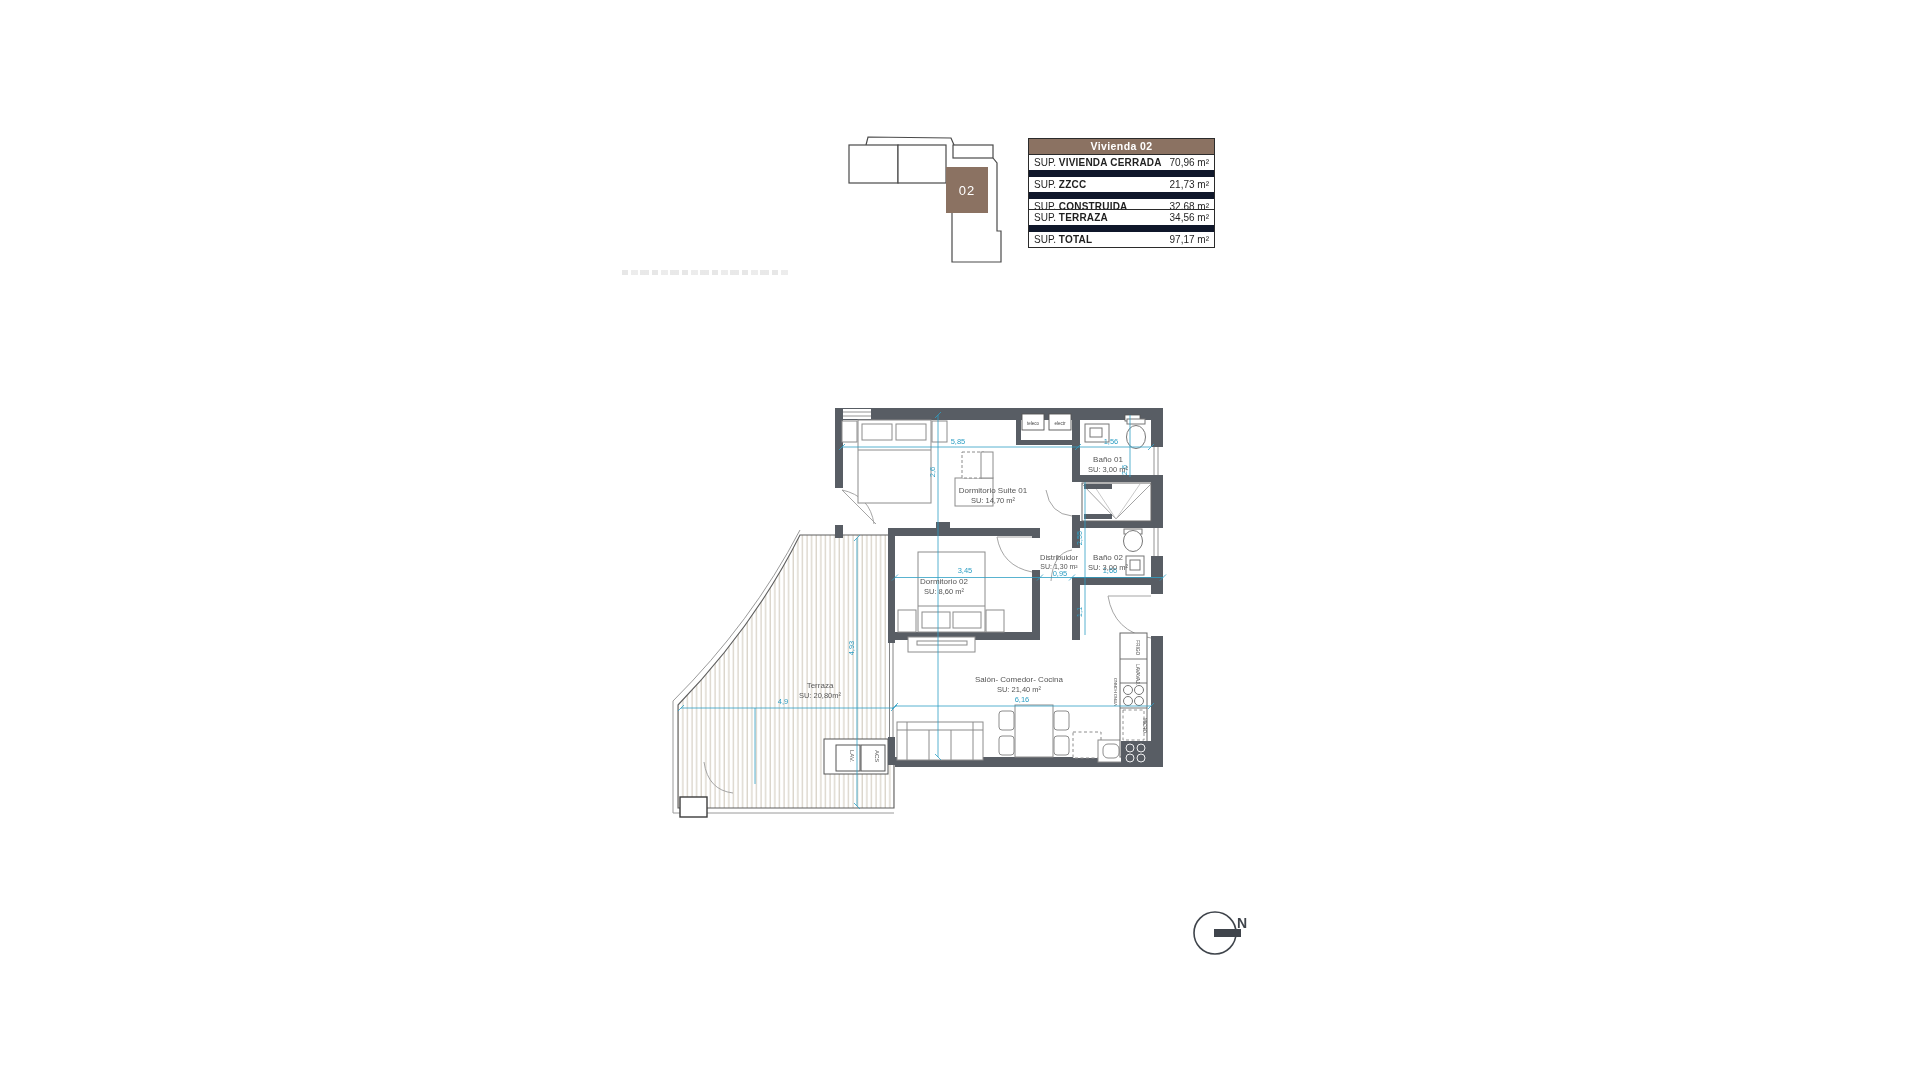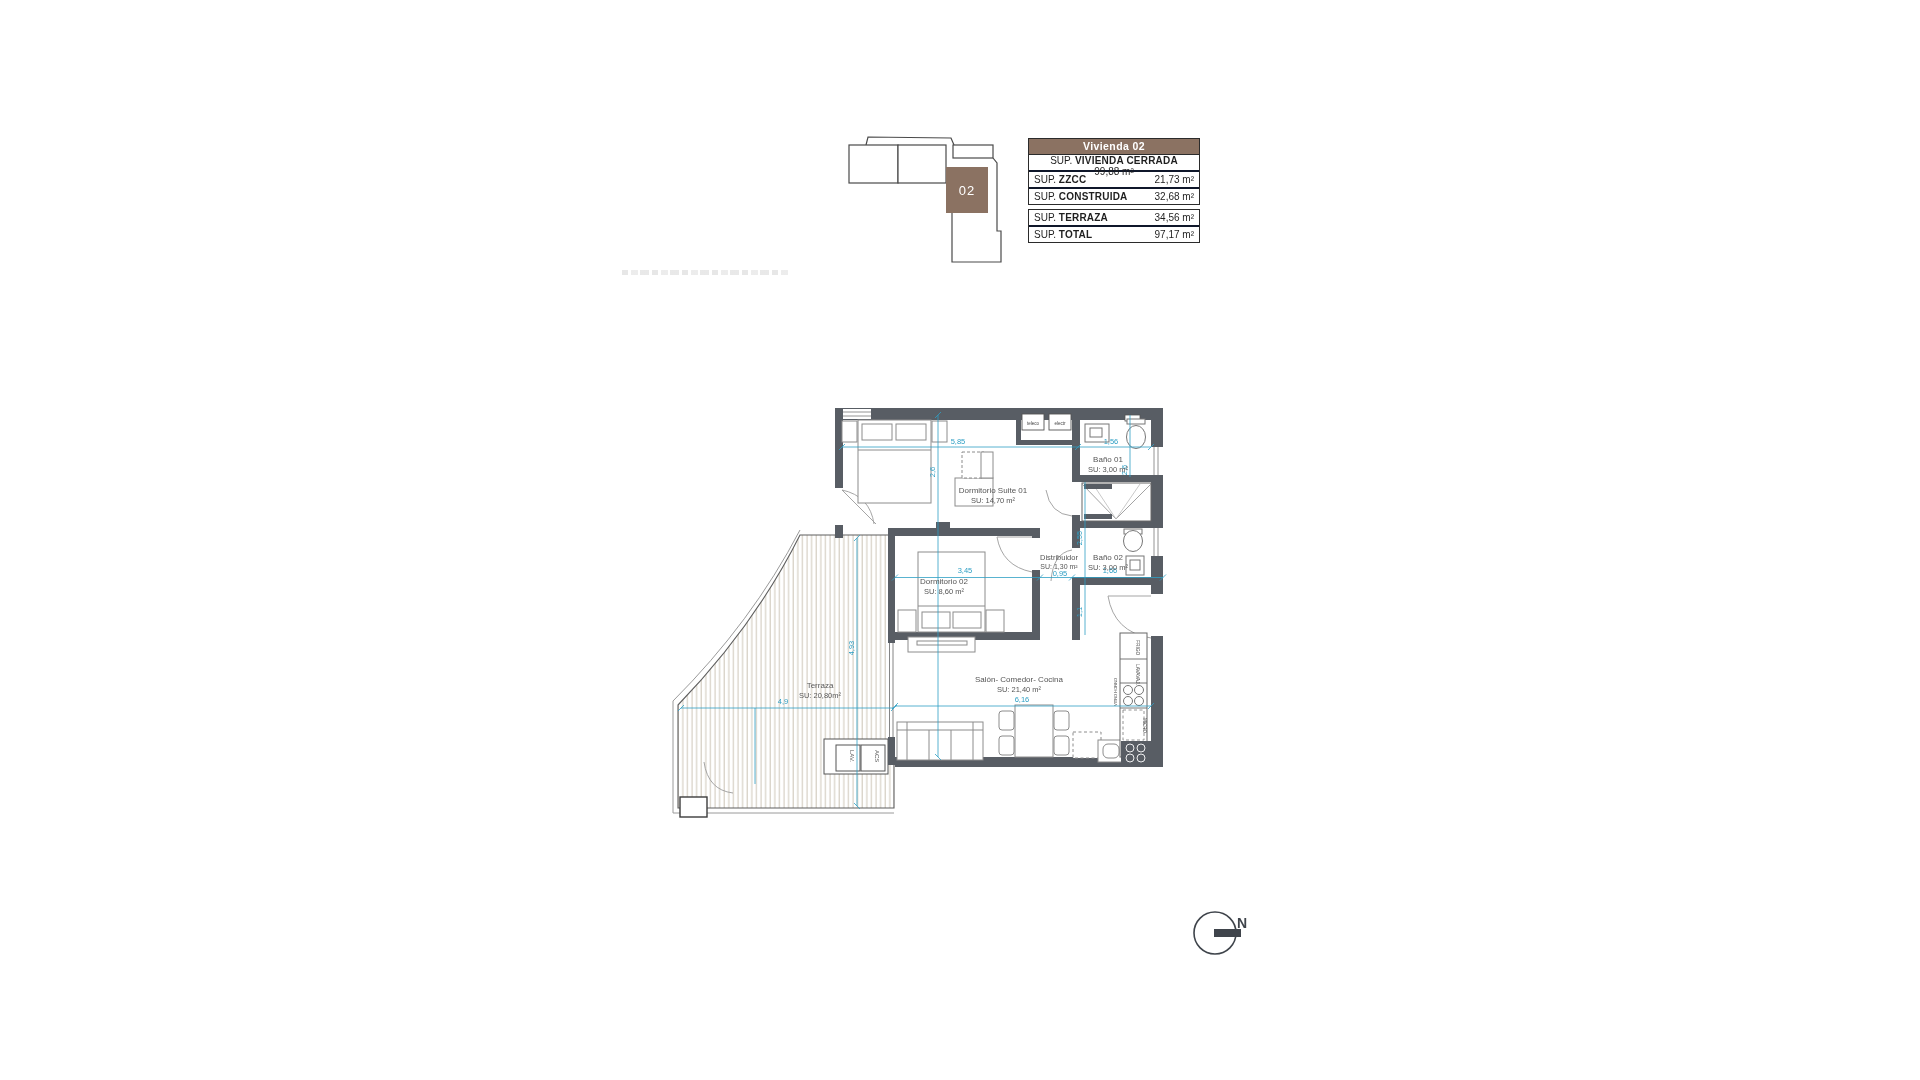--- a/index.html
+++ b/index.html
@@ -1,27 +1,27 @@
 <!DOCTYPE html>
 <html><head>
 <meta charset="utf-8">
 <style>
   html,body{margin:0;padding:0;background:#fff;}
   #canvas{position:relative;width:1920px;height:1080px;background:#ffffff;overflow:hidden;
           font-family:"Liberation Sans",sans-serif;}
   svg text{font-family:"Liberation Sans",sans-serif;}
   
-  .stable{position:absolute;width:172px;border:1px solid #2b2b2b;background:#3b82f6;
+  .stable{position:absolute;width:187px;border:1px solid #2b2b2b;background:#3b82f6;
           font-size:10px;color:#1f1f1f;box-sizing:border-box;}
   .thead{background:#8b7262;color:#fff;text-align:center;font-weight:bold;font-size:10.5px;
          letter-spacing:.4px;height:15px;line-height:15px;border-bottom:1px solid #2b2b2b;}
   .trow{display:flex;justify-content:space-between;align-items:center;height:15px;
         padding:0 5px;background:#fff;}
-  .trow + .trow{border-top:2px solid #0f172a;}
-  .thead + .trow{border-top:none;flex-direction:column;}
+  .trow + .trow{border-top:7px solid #0f172a;}
+  .thead + .trow{border-top:none;}
   .tlabel .pfx{font-weight:normal;}
   .tlabel b{font-weight:bold;letter-spacing:.2px;}
   .tval{font-weight:normal;}
   
   .fineprint{position:absolute;left:622px;top:270px;width:168px;height:5px;opacity:.6;
     background:repeating-linear-gradient(90deg,#d7d7d7 0 6px,transparent 6px 9px,
                #e0e0e0 9px 16px,transparent 16px 18px,#dadada 18px 27px,transparent 27px 30px);}
 </style>
 </head>
 <body>
@@ -250,21 +250,21 @@
       <circle cx="1215" cy="933" r="21" fill="none" stroke="#3f444b" stroke-width="1.6"></circle>
       <rect x="1214" y="929" width="27" height="8" fill="#3f444b"></rect>
       <text x="1237" y="928" font-size="14" font-weight="bold" fill="#3f444b">N</text>
     </g>
   </svg>
 
   <div class="stable" style="left:1028px;top:138px;">
     <div class="thead">Vivienda 02</div>
     <div class="trow">
       <span class="tlabel"><span class="pfx">SUP.</span> <b>VIVIENDA CERRADA</b></span>
-      <span class="tval">99,88 m²</span>
+      <span class="tval">70,96 m²</span>
     </div>
     <div class="trow">
       <span class="tlabel"><span class="pfx">SUP.</span> <b>ZZCC</b></span>
       <span class="tval">21,73 m²</span>
     </div>
     <div class="trow">
       <span class="tlabel"><span class="pfx">SUP.</span> <b>CONSTRUIDA</b></span>
       <span class="tval">32,68 m²</span>
     </div>
   </div>

